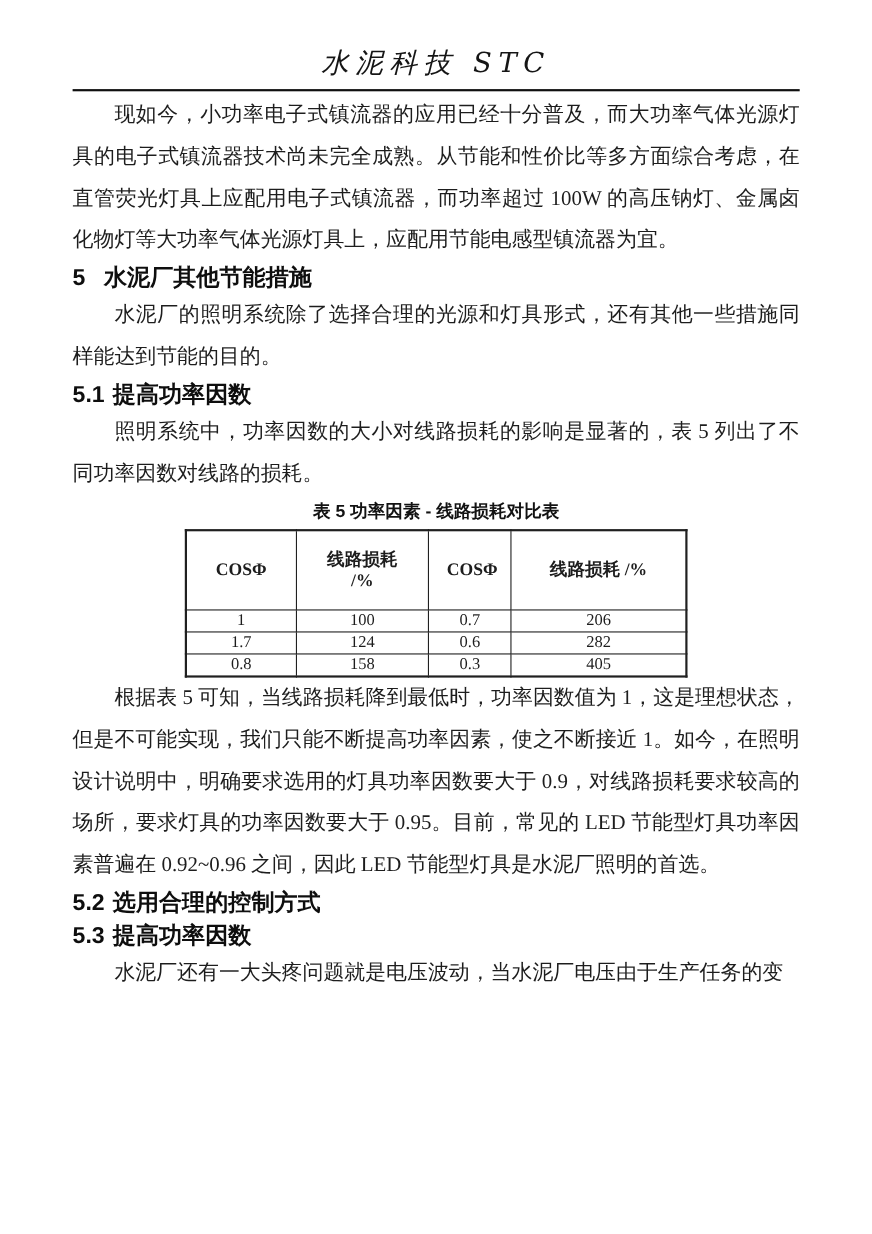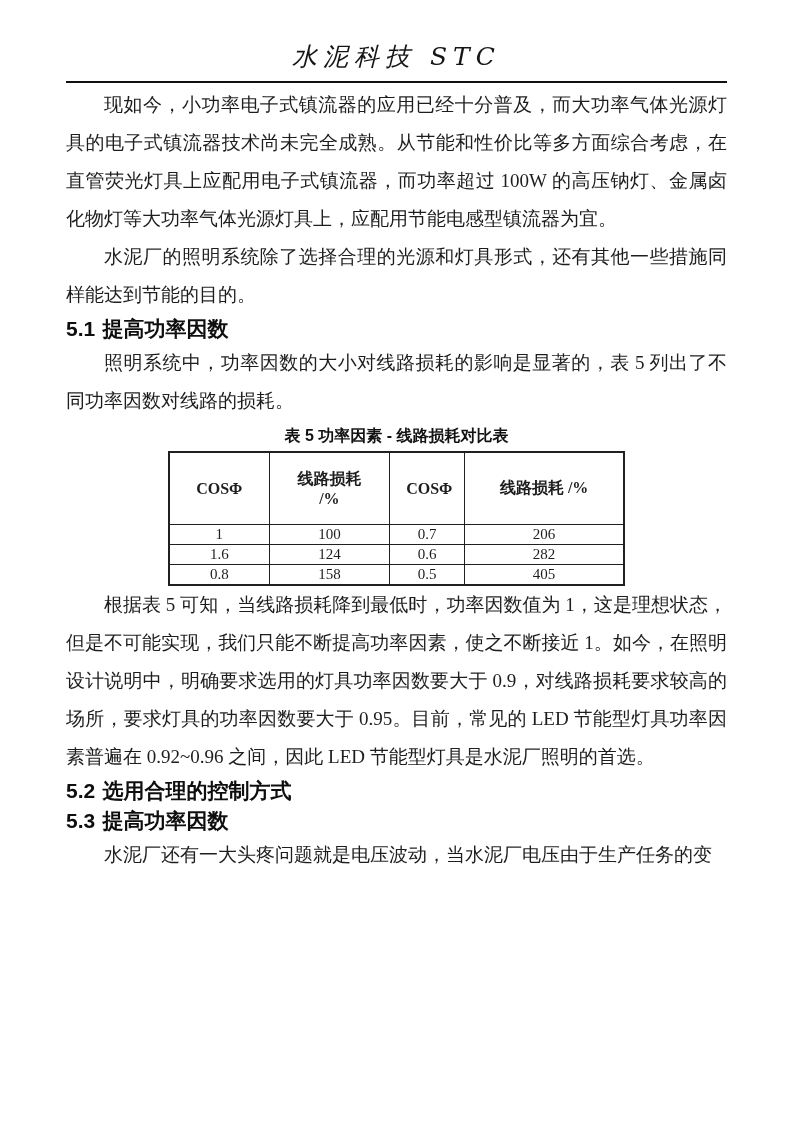--- a/index.html
+++ b/index.html
@@ -119,20 +119,21 @@
 <body>
 
 <div class="page">
   <div class="content">
 
     <h1 class="journal-title">水泥科技 STC</h1>
     <div class="header-rule"></div>
 
     <p class="body-para first-para">现如今，小功率电子式镇流器的应用已经十分普及，而大功率气体光源灯具的电子式镇流器技术尚未完全成熟。从节能和性价比等多方面综合考虑，在直管荧光灯具上应配用电子式镇流器，而功率超过 100W 的高压钠灯、金属卤化物灯等大功率气体光源灯具上，应配用节能电感型镇流器为宜。</p>
 
+    <h2 class="sec-heading"><span class="sec-num">5</span><span>水泥厂其他节能措施</span></h2>
     <p class="body-para">水泥厂的照明系统除了选择合理的光源和灯具形式，还有其他一些措施同样能达到节能的目的。</p>
 
     <h2 class="sec-heading sub"><span class="sec-num">5.1</span><span>提高功率因数</span></h2>
     <p class="body-para">照明系统中，功率因数的大小对线路损耗的影响是显著的，表 5 列出了不同功率因数对线路的损耗。</p>
 
     <p class="table-caption">表 5 功率因素 - 线路损耗对比表</p>
     <table class="data-table">
       <colgroup>
         <col class="c1">
           <col class="c2">
@@ -148,29 +149,29 @@
         </tr>
       </thead>
       <tbody>
         <tr>
           <td>1</td>
           <td>100</td>
           <td>0.7</td>
           <td>206</td>
         </tr>
         <tr>
-          <td>1.6</td>
+          <td>1.7</td>
           <td>124</td>
           <td>0.6</td>
           <td>282</td>
         </tr>
         <tr>
           <td>0.8</td>
           <td>158</td>
-          <td>0.5</td>
+          <td>0.3</td>
           <td>405</td>
         </tr>
       </tbody>
     </table>
 
     <p class="body-para">根据表 5 可知，当线路损耗降到最低时，功率因数值为 1，这是理想状态，但是不可能实现，我们只能不断提高功率因素，使之不断接近 1。如今，在照明设计说明中，明确要求选用的灯具功率因数要大于 0.9，对线路损耗要求较高的场所，要求灯具的功率因数要大于 0.95。目前，常见的 LED 节能型灯具功率因素普遍在 0.92~0.96 之间，因此 LED 节能型灯具是水泥厂照明的首选。</p>
 
     <h2 class="sec-heading sub"><span class="sec-num">5.2</span><span>选用合理的控制方式</span></h2>
 
     <h2 class="sec-heading sub"><span class="sec-num">5.3</span><span>提高功率因数</span></h2>

